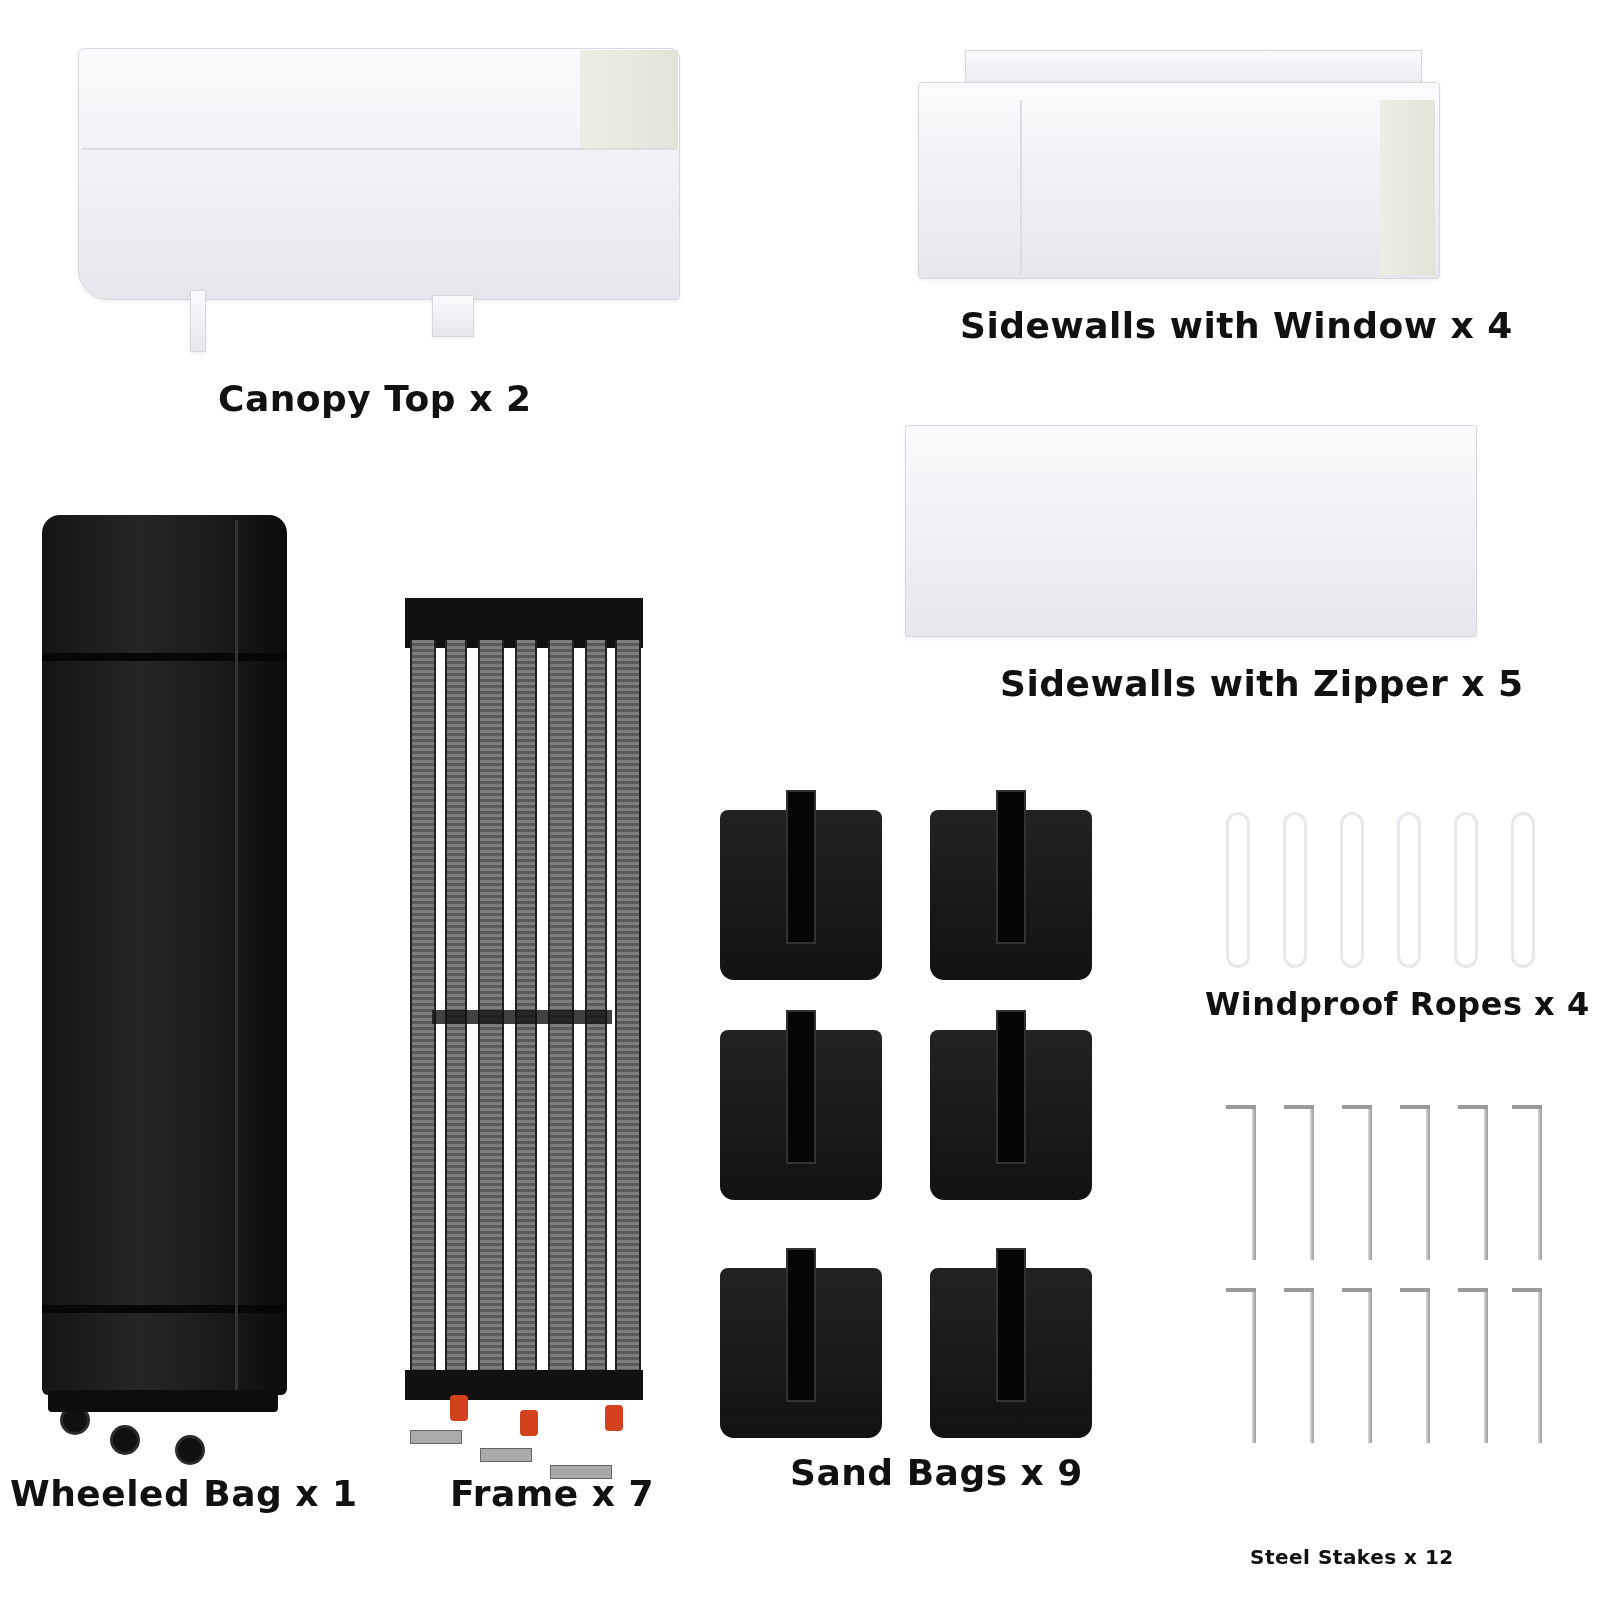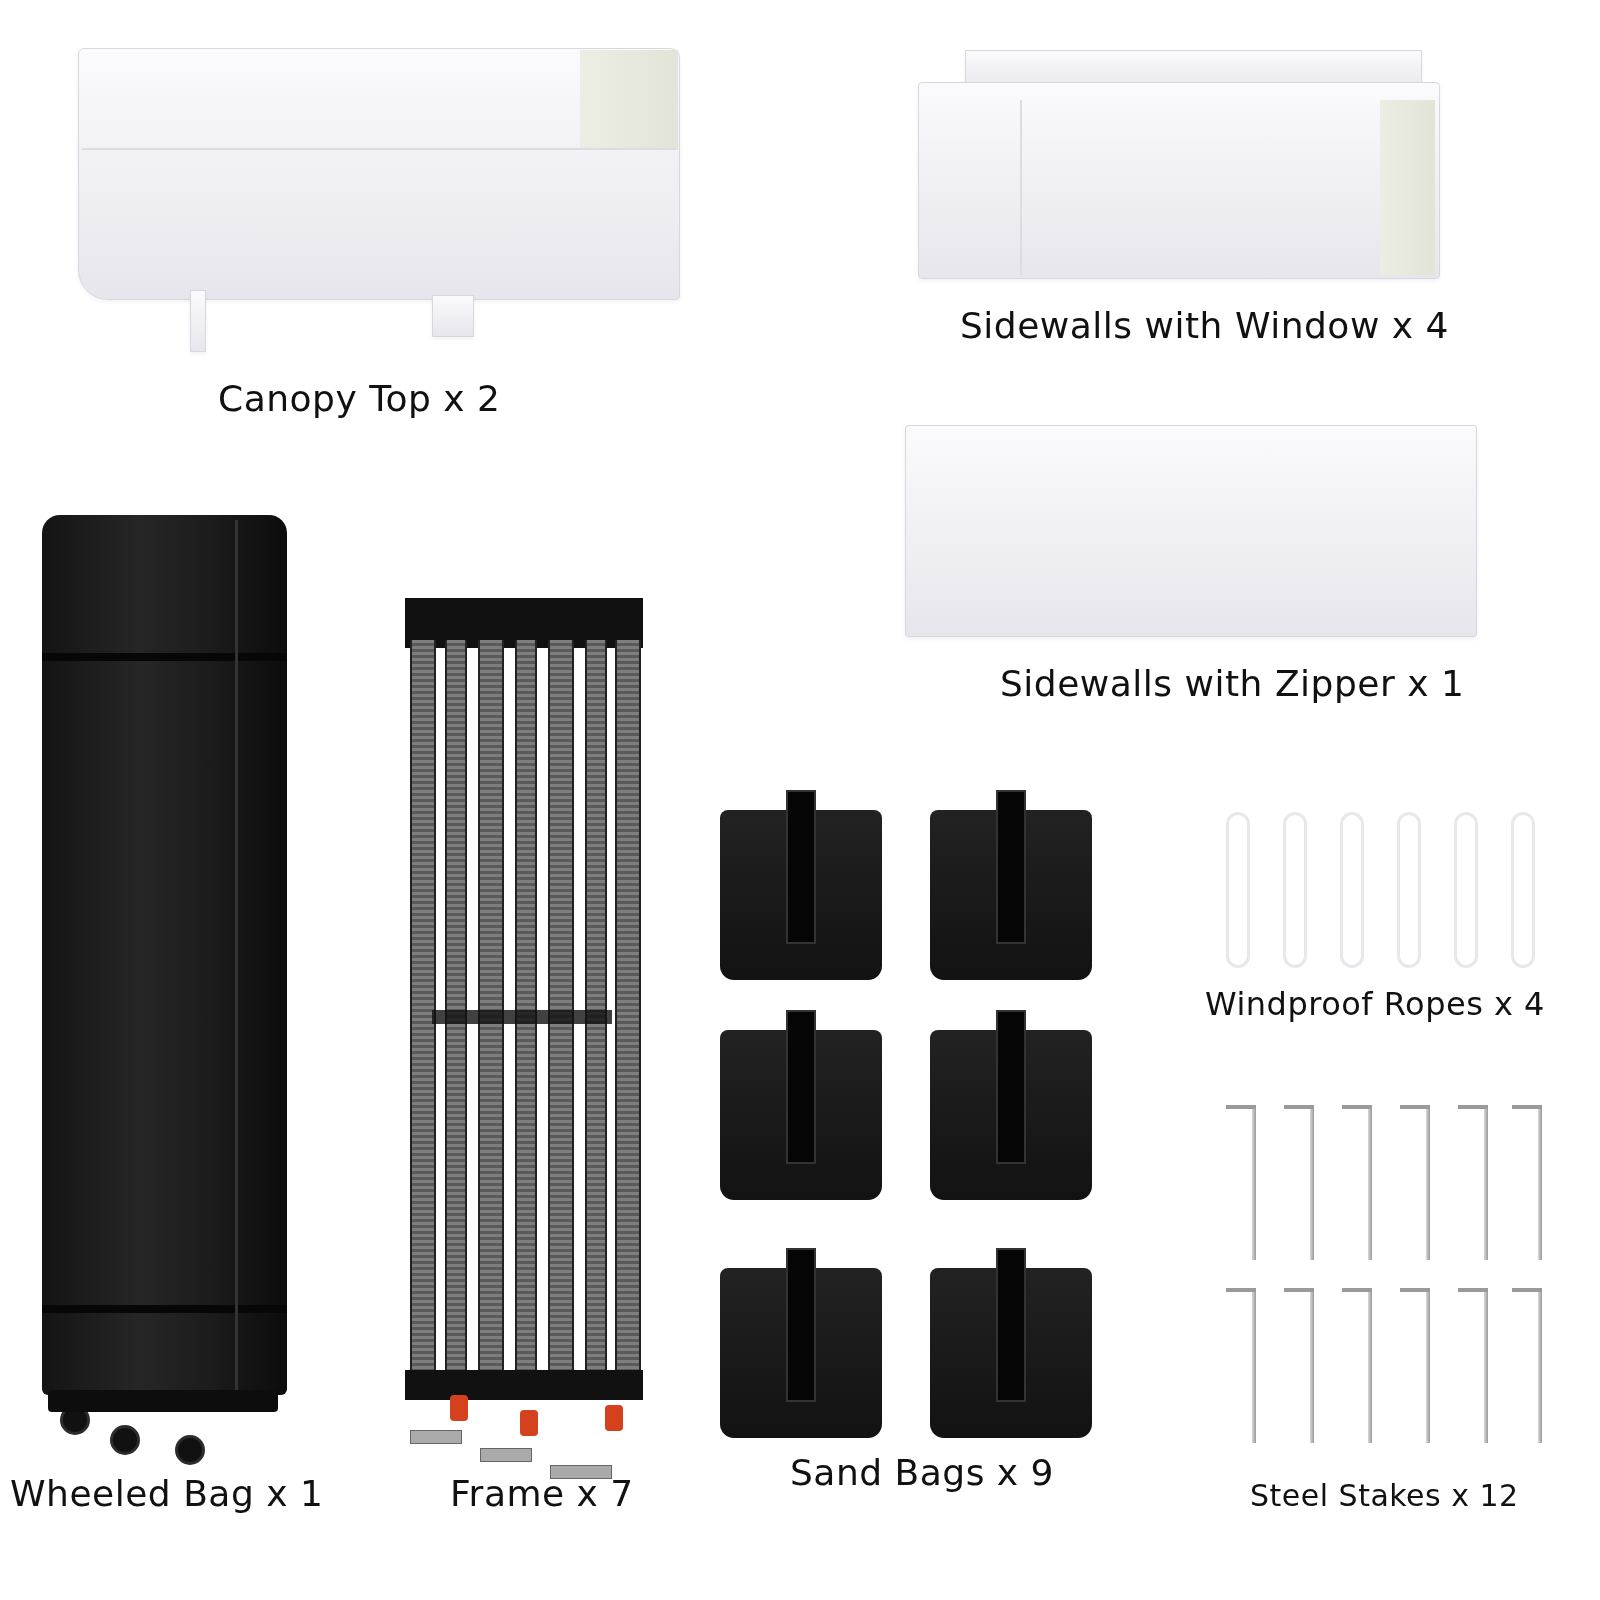--- a/index.html
+++ b/index.html
@@ -1,17 +1,17 @@
 <!DOCTYPE html>
 <html><head>
 <meta charset="utf-8">
 <style>
   html,body{margin:0;padding:0;background:#ffffff;}
   body{width:1600px;height:1600px;position:relative;overflow:hidden;font-family:"DejaVu Sans","Liberation Sans",sans-serif;}
-  .label{position:absolute;font-weight:normal;color:#111;font-size:36px;letter-spacing:0.5px;white-space:nowrap;}
+  .label{position:absolute;font-weight:bold;color:#111;font-size:36px;letter-spacing:0.5px;white-space:nowrap;}
   .abs{position:absolute;}
   
   .fabric{background:linear-gradient(180deg,#fbfbfd 0%,#eeeef3 60%,#e6e6ec 100%);border:1px solid #d7d7de;box-shadow:0 2px 4px rgba(0,0,0,0.06);}
   .velcro{background:linear-gradient(90deg,#eceee4,#e2e4d8);}
   
   .bag{background:linear-gradient(90deg,#141414 0%,#262626 40%,#1b1b1b 70%,#0c0c0c 100%);border-radius:18px 18px 6px 6px;}
   .strap{background:#070707;height:8px;}
   .wheel{background:#111;border-radius:50%;border:3px solid #2c2c2c;}
   
   .pole{background:repeating-linear-gradient(180deg,#7e7e7e 0 3px,#5a5a5a 3px 6px);border-left:2px solid #222;border-right:2px solid #222;}
@@ -41,21 +41,21 @@
 
 <div>
   <div class="abs fabric" style="left:965px;top:50px;width:455px;height:40px;"></div>
   <div class="abs fabric" style="left:918px;top:82px;width:520px;height:195px;border-radius:4px;"></div>
   <div class="abs velcro" style="left:1380px;top:100px;width:55px;height:175px;"></div>
   <div class="abs" style="left:1020px;top:100px;width:2px;height:175px;background:#dcdce3;"></div>
 </div>
 <div class="label" style="left:960px;top:305px;">Sidewalls with Window x 4</div>
 
 <div class="abs fabric" style="left:905px;top:425px;width:570px;height:210px;border-radius:3px;"></div>
-<div class="label" style="left:1000px;top:663px;">Sidewalls with Zipper x 1</div>
+<div class="label" style="left:1000px;top:663px;">Sidewalls with Zipper x 5</div>
 
 <div>
   <div class="abs bag" style="left:42px;top:515px;width:245px;height:880px;"></div>
   <div class="abs strap" style="left:42px;top:653px;width:245px;"></div>
   <div class="abs strap" style="left:42px;top:1305px;width:245px;"></div>
   <div class="abs" style="left:235px;top:520px;width:3px;height:870px;background:#333;"></div>
   <div class="abs wheel" style="left:60px;top:1405px;width:24px;height:24px;"></div>
   <div class="abs wheel" style="left:110px;top:1425px;width:24px;height:24px;"></div>
   <div class="abs wheel" style="left:175px;top:1435px;width:24px;height:24px;"></div>
   <div class="abs" style="left:48px;top:1390px;width:230px;height:22px;background:#0d0d0d;border-radius:4px;"></div>
@@ -145,13 +145,13 @@
   <div class="stake" style="left:1426px;top:1288px;height:155px;">
       <div class="hook"></div>
     </div>
   <div class="stake" style="left:1484px;top:1288px;height:155px;">
       <div class="hook"></div>
     </div>
   <div class="stake" style="left:1538px;top:1288px;height:155px;">
       <div class="hook"></div>
     </div>
 </div>
-<div class="label" style="left:1250px;top:1478px;font-size:30px;">Steel Stakes x 12</div>
+<div class="label" style="left:1250px;top:1545px;font-size:20px;">Steel Stakes x 12</div>
 
 </body></html>

